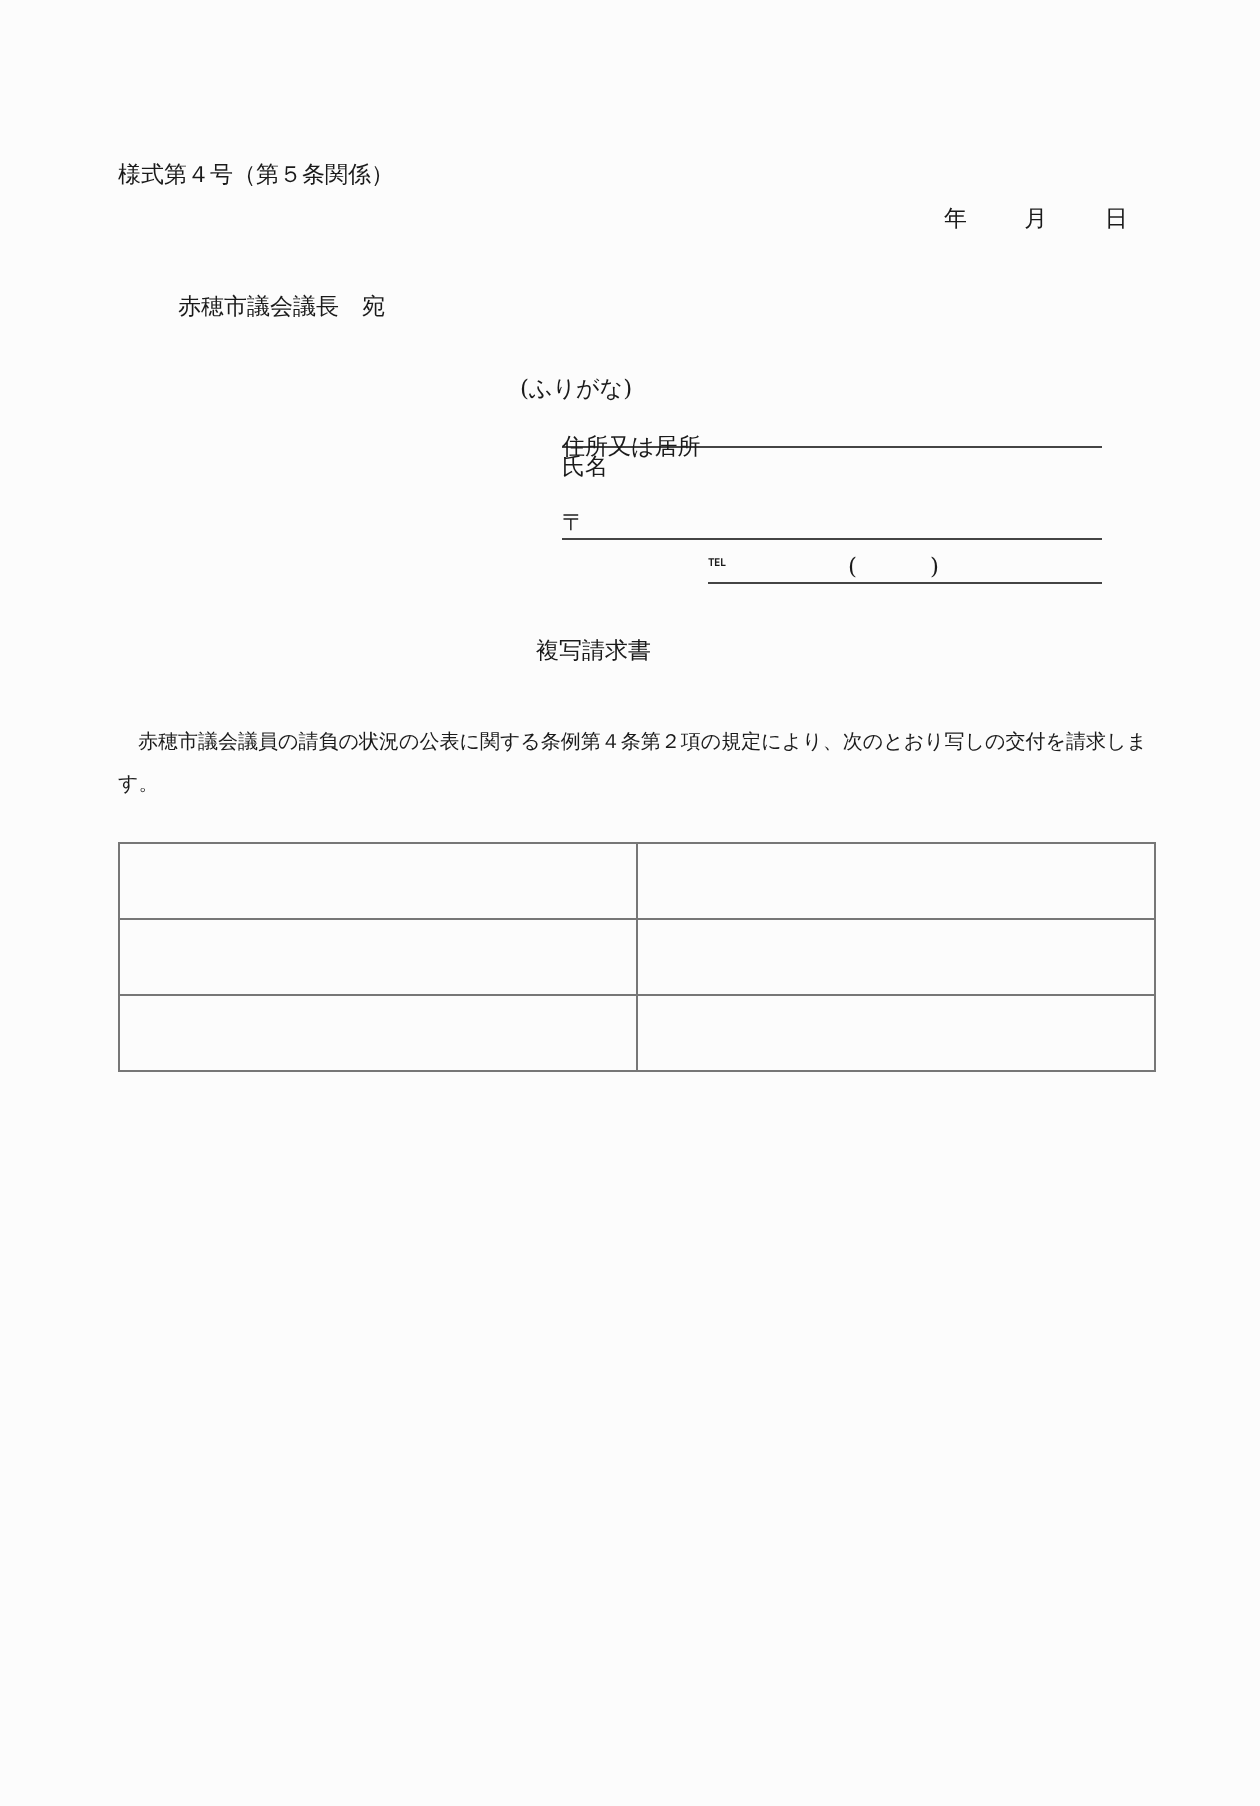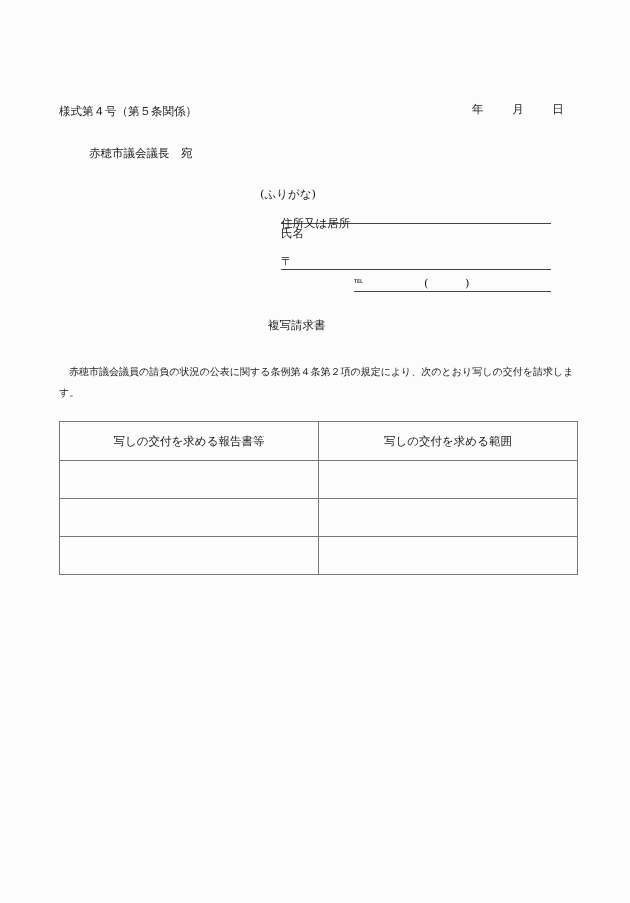--- a/index.html
+++ b/index.html
@@ -33,21 +33,21 @@
     table.req tr.head th { height: 38px; }
     table.req tr.row td { height: 37px; }
     .para {
       position: absolute; left: 59px; top: 361px; width: 520px;
       line-height: 21px; font-size: 10px; white-space: normal;
     }
   </style>
 </head>
 <body>
 
-<div class="abs" style="left:59px; top:82px;margin-top:24px;">様式第４号（第５条関係）</div>
+<div class="abs" style="left:59px; top:82px;">様式第４号（第５条関係）</div>
 
 <div class="abs date" style="left:472px; top:104px;">
   <span>年</span>
   <span style="margin-left:25px;">月</span>
   <span style="margin-left:25px;">日</span>
 </div>
 
 <div class="abs" style="left:89px; top:148px;">赤穂市議会議長　宛</div>
 
 <div class="abs" style="left:260px; top:189px;">(ふりがな)</div>
@@ -68,24 +68,20 @@
 <div class="abs" style="left:268px; top:320px;">複写請求書</div>
 
 <div class="para">　赤穂市議会議員の請負の状況の公表に関する条例第４条第２項の規定により、次のとおり写しの交付を請求します。</div>
 
 <table class="req">
   <colgroup>
       <col style="width:259px">
       <col style="width:259px">
     </colgroup>
   <tbody>
-      <tr class="head">
-    <th>写しの交付を求める報告書等</th>
-    <th>写しの交付を求める範囲</th>
-  </tr>
   <tr class="row">
     <td></td>
     <td></td>
   </tr>
   <tr class="row">
     <td></td>
     <td></td>
   </tr>
   <tr class="row">
     <td></td>

